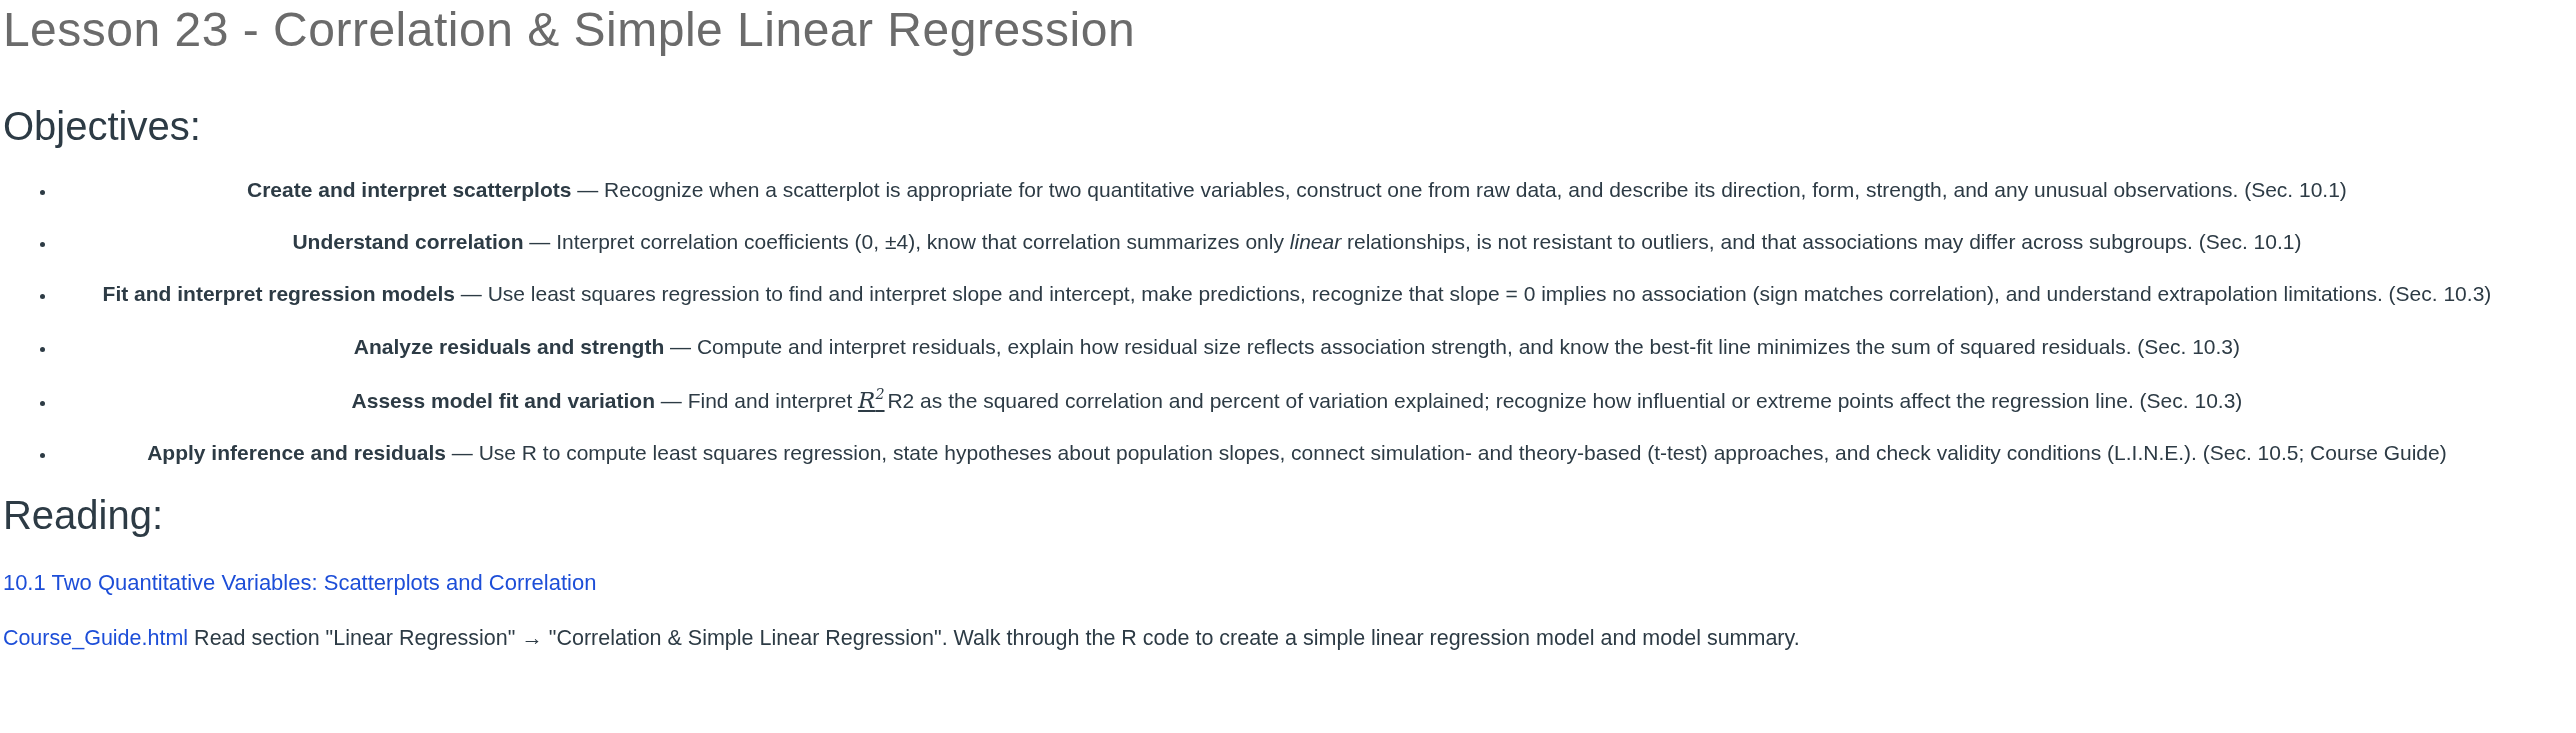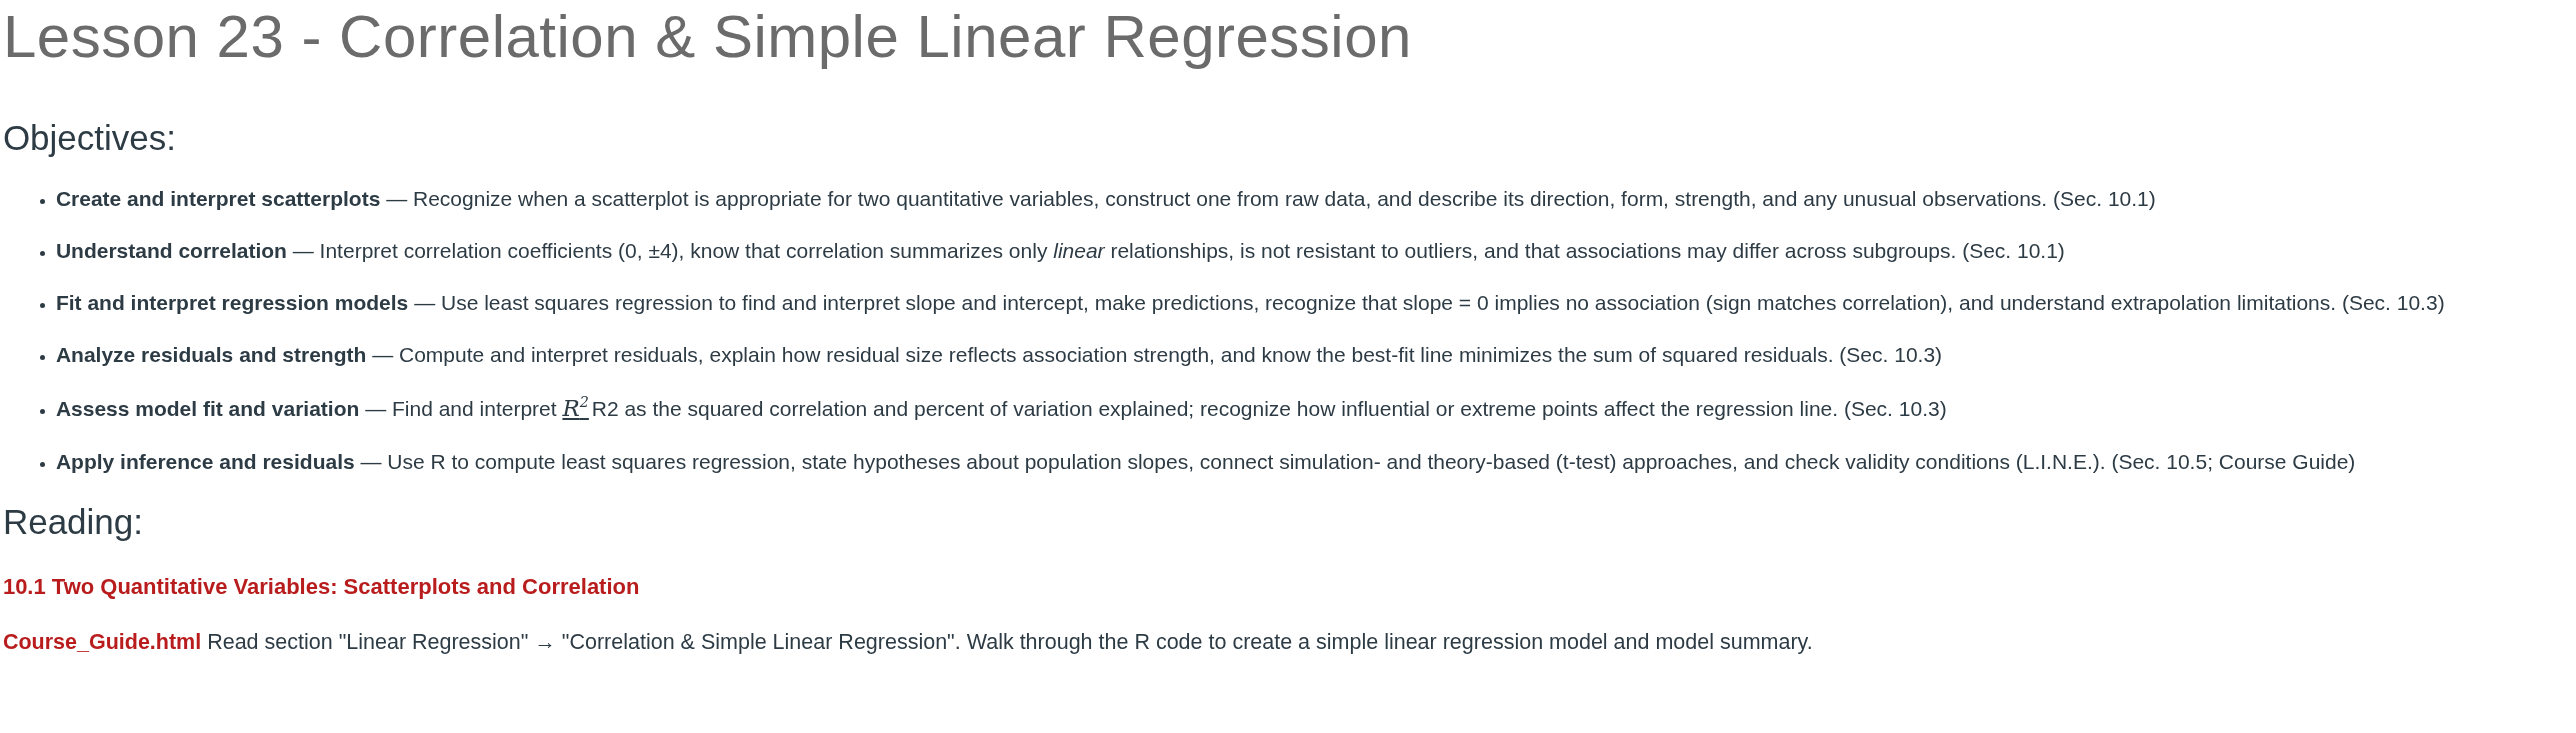--- a/index.html
+++ b/index.html
@@ -11,38 +11,39 @@
     overflow: hidden;
     font-family: "Liberation Sans", sans-serif;
     color: #2D3B45;
   }
   .page {
     padding: 0 38px 0 2.9px;
   }
   .page-title {
     margin: 0;
     padding-top: 1.9px;
-    font-size: 60px;
+    font-size: 48px;
     line-height: 1.15;
     font-weight: 300;
     color: #6b6b6b;
     letter-spacing: 0.5px;
   }
   .section-heading {
     margin: 0;
-    font-size: 35px;
+    font-size: 40px;
     font-weight: 400;
     color: #2D3B45;
   }
   #objectives-heading { margin-top: 47px; }
   #reading-heading   { margin-top: 20px; }
   ul.objectives {
     margin: 29px 0 8px 0;
     padding: 0 0 0 53px;
     list-style: disc outside;
+    text-align: center;
   }
   ul.objectives li {
     font-size: 21px;
     line-height: 1.15;
     margin-bottom: 28px;
     color: #2D3B45;
   }
   ul.objectives li::marker {
     font-size: 0.72em;
     color: #2D3B45;
@@ -58,22 +59,22 @@
   }
   .seg-m sup {
     font-size: 14.3px;
     font-style: italic;
     vertical-align: super;
     line-height: 0;
   }
   .reading-links { margin-top: 32px; }
   .reading-link-row { margin: 0 0 29px 0; }
   a.gold-link {
-    color: #b91c1c;
-    font-weight: bold;
+    color: #1d4ed8;
+    font-weight: normal;
     font-size: 22px;
     text-decoration: none;
     cursor: pointer;
   }
   .course-guide-line {
     margin: 0;
     font-size: 21.5px;
     line-height: 1.3;
     color: #2D3B45;
   }

